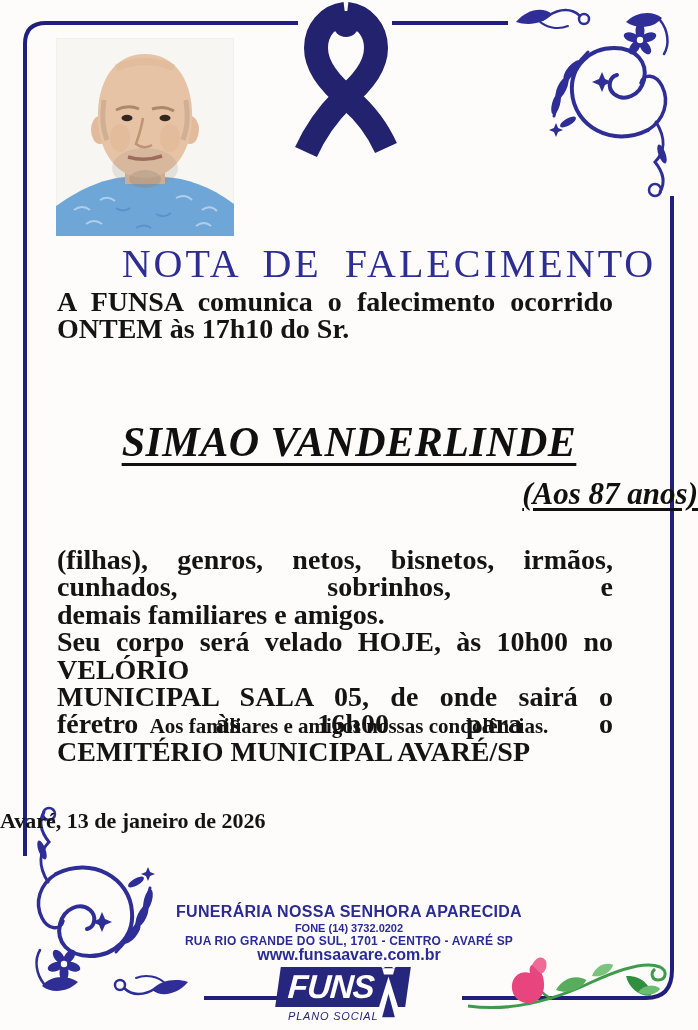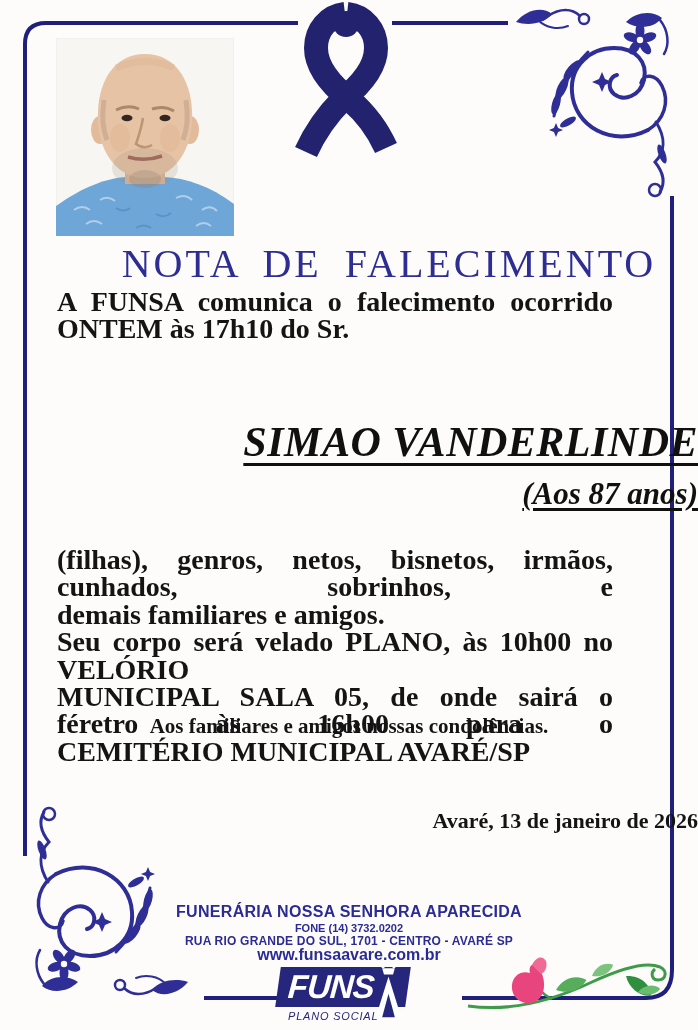--- a/index.html
+++ b/index.html
@@ -6,29 +6,29 @@
   .page{position:relative;width:698px;height:1030px;background:#fdfcfb;overflow:hidden;
         font-family:"Liberation Serif",serif;color:#101010;}
   .frame{position:absolute;left:0;top:0;width:698px;height:1030px;}
   .photo{position:absolute;left:56px;top:38px;width:178px;height:198px;}
   .title{position:absolute;left:0;top:240px;width:100%;text-align:center;
          font-size:40px;font-weight:400;letter-spacing:3px;word-spacing:10px;color:#2d2d93;padding-left:40px;}
   .intro{position:absolute;left:57px;top:288px;width:556px;}
   .bodytext{position:absolute;left:57px;top:546px;width:556px;}
   .bline{font-size:28px;line-height:27.4px;font-weight:bold;color:#141414;text-align:left;}
   .just{text-align:justify;text-align-last:justify;}
-  .name{position:absolute;left:0;top:418px;width:100%;text-align:right;
+  .name{position:absolute;left:0;top:418px;width:100%;text-align:center;
         font-size:42px;font-weight:bold;font-style:italic;letter-spacing:0.5px;}
   .u1{text-decoration:underline;text-decoration-thickness:3px;text-underline-offset:7px;}
   .age{position:absolute;left:0;top:476px;width:100%;text-align:right;
        font-size:31px;font-weight:bold;font-style:italic;}
   .u2{text-decoration:underline;text-decoration-thickness:2.5px;text-underline-offset:4px;}
   .condol{position:absolute;left:0;top:714px;width:100%;text-align:center;
           font-size:21px;font-weight:bold;color:#141414;}
-  .dateline{position:absolute;left:0;top:808px;width:100%;text-align:right;
+  .dateline{position:absolute;left:0;top:808px;width:100%;text-align:left;
             font-size:22px;font-weight:bold;color:#141414;}
   .footer{position:absolute;left:0;top:902px;width:100%;text-align:center;
           font-family:"Liberation Sans",sans-serif;color:#2b2b96;font-weight:bold;}
   .f1{font-size:16px;line-height:20px;letter-spacing:0.3px;}
   .f2{font-size:11px;line-height:13px;}
   .f3{font-size:12px;line-height:13px;letter-spacing:0.2px;}
   .f4{font-size:16px;line-height:14px;}
   .logo{position:absolute;left:278px;top:965px;width:170px;height:60px;}
   .logo-box{position:absolute;left:0;top:2px;width:130px;height:40px;background:#26267c;
             transform:skewX(-8deg);display:flex;align-items:center;padding-left:10px;box-sizing:border-box;}
@@ -154,21 +154,21 @@
     <div class="bline just">A FUNSA comunica o falecimento ocorrido</div>
     <div class="bline">ONTEM às 17h10 do Sr.</div>
   </div>
 
   <div class="name"><span class="u1">SIMAO VANDERLINDE</span></div>
   <div class="age"><span class="u2">(Aos 87 anos)</span></div>
 
   <div class="bodytext">
     <div class="bline just">(filhas), genros, netos, bisnetos, irmãos, cunhados, sobrinhos, e</div>
     <div class="bline">demais familiares e amigos.</div>
-    <div class="bline just">Seu corpo será velado PLANO, às 10h00 no VELÓRIO</div>
+    <div class="bline just">Seu corpo será velado HOJE, às 10h00 no VELÓRIO</div>
     <div class="bline just">MUNICIPAL SALA 05, de onde sairá o féretro às 16h00 para o</div>
     <div class="bline">CEMITÉRIO MUNICIPAL AVARÉ/SP</div>
   </div>
 
   <div class="condol">Aos familiares e amigos nossas condolências.</div>
   <div class="dateline">Avaré, 13 de janeiro de 2026</div>
 
   <div class="footer">
     <div class="f1">FUNERÁRIA NOSSA SENHORA APARECIDA</div>
     <div class="f2">FONE (14) 3732.0202</div>

